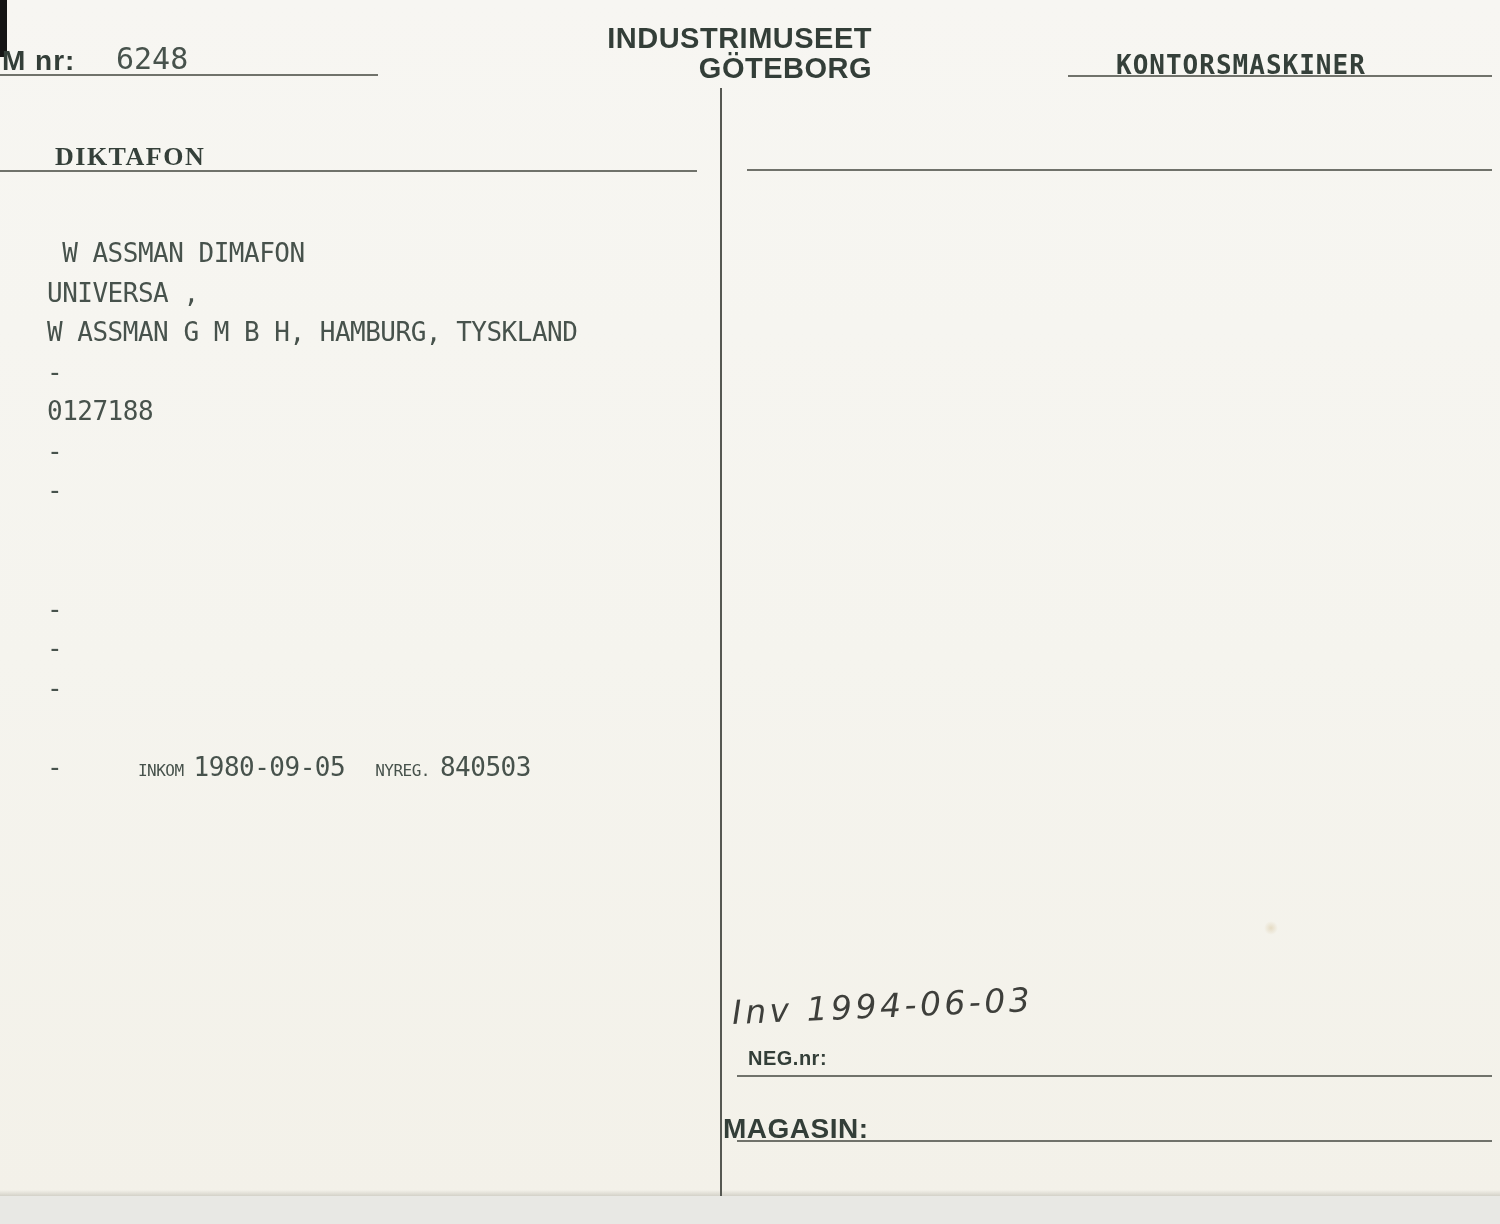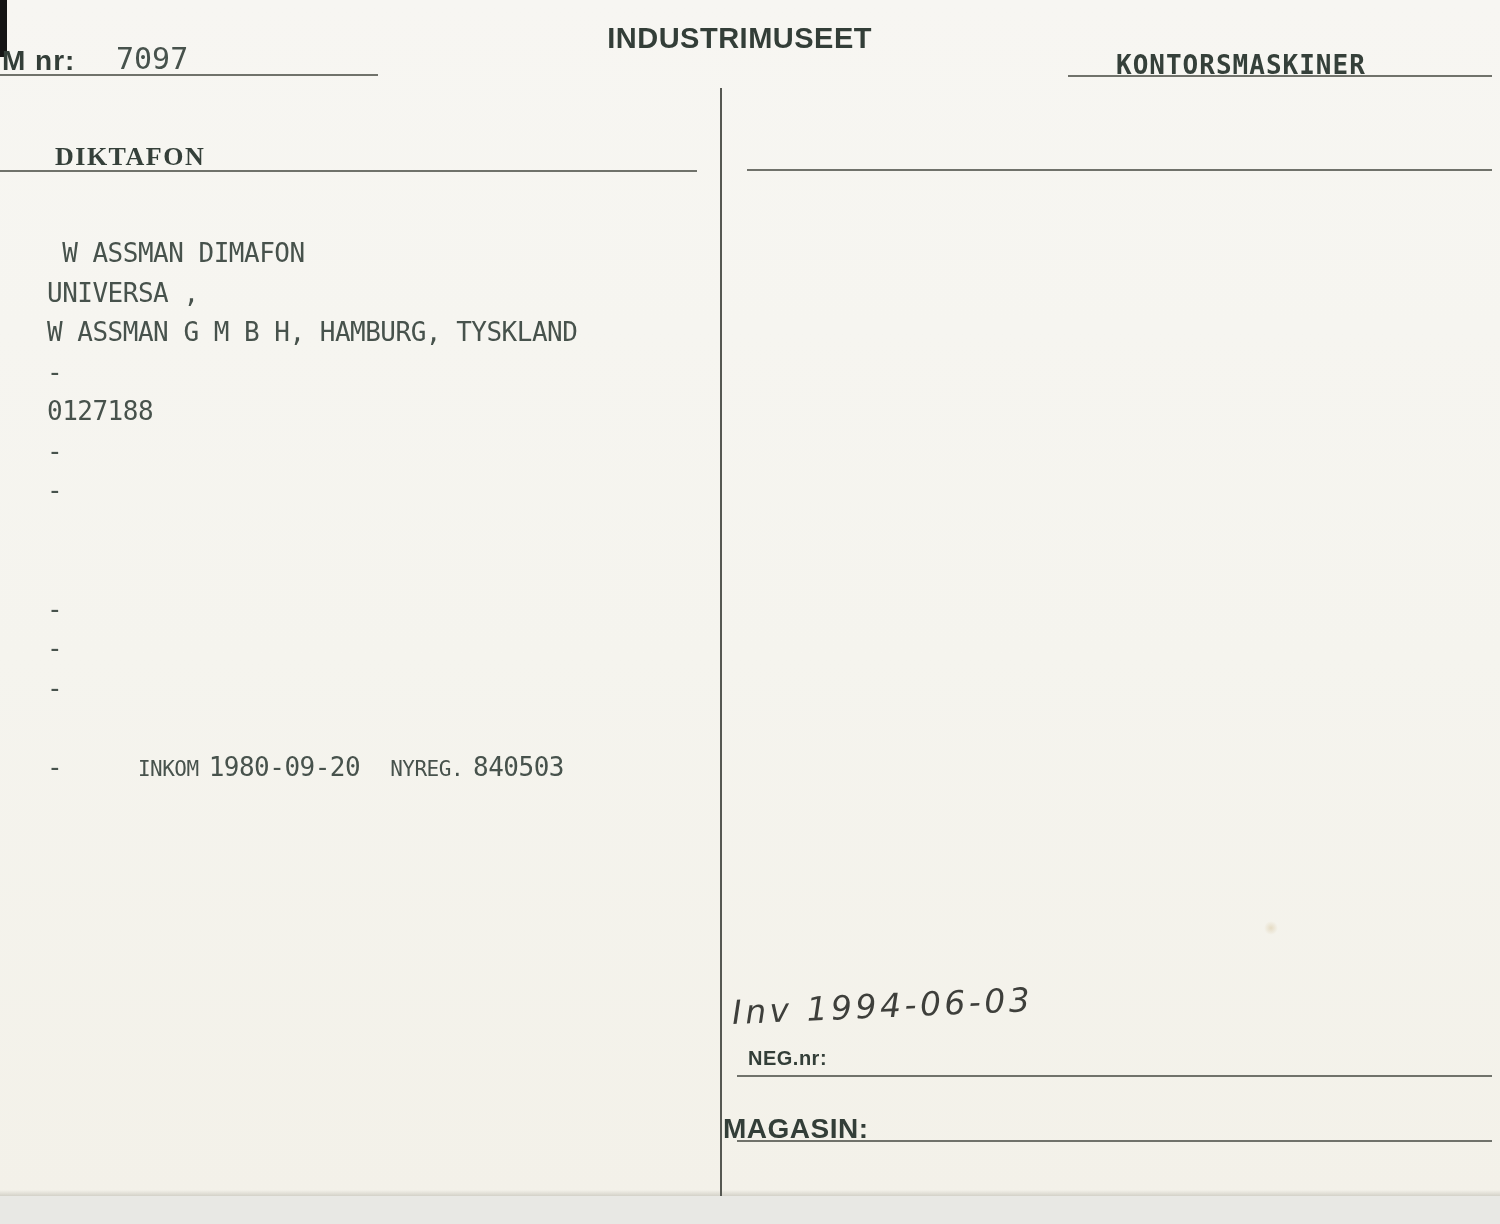--- a/index.html
+++ b/index.html
@@ -56,21 +56,21 @@
     background: #565852;
   }
 
   
   .col-left  { position: absolute; left: 47px;  top: 234px; }
   .col-right { position: absolute; left: 818px; top: 246px; }
   .row {
     height: 39.5px; line-height: 39.5px; font-size: 26px;
     white-space: pre; letter-spacing: -0.5px;
   }
-  .tw-small { font-size: 21px; }
+  .tw-small { font-size: 16px; }
   .sp-after  { margin-right: 10px; }
   .sp-before { margin-left: 30px; margin-right: 10px; }
 
   
   .handwriting {
     position: absolute; left: 732px; top: 993px;
     font-family: "DejaVu Sans", sans-serif; font-style: italic;
     font-size: 33px; letter-spacing: 3.5px; color: #3e3f3b;
     transform: rotate(-2.5deg); transform-origin: left center;
     white-space: pre;
@@ -93,25 +93,26 @@
 </head>
 <body>
 
 <div class="card">
 
   <div class="edge-strip"></div>
   <div class="speck"></div>
   <div class="bottom-shade"></div>
 
   <div class="m-nr-label hdr">M nr:</div>
-  <div class="m-nr-value">7097</div>
+  <div class="m-nr-value">6248</div>
   <div class="rule rule-mnr"></div>
 
   <div class="museum hdr">
     <div>INDUSTRIMUSEET</div>
+    <div>GÖTEBORG</div>
   </div>
 
   <div class="category twb">KONTORSMASKINER</div>
   <div class="rule rule-category"></div>
 
   <div class="left-heading twb">DIKTAFON</div>
   <div class="rule rule-left-heading"></div>
   <div class="rule rule-right-top"></div>
 
   <div class="divider"></div>
@@ -123,21 +124,21 @@
     <div class="row">-</div>
     <div class="row">0127188</div>
     <div class="row">-</div>
     <div class="row">-</div>
     <div class="row"></div>
     <div class="row"></div>
     <div class="row">-</div>
     <div class="row">-</div>
     <div class="row">-</div>
     <div class="row">
-      <span class="tw-small sp-after">INKOM</span><span>1980-09-20</span><span class="tw-small sp-before">NYREG.</span><span>840503</span>
+      <span class="tw-small sp-after">INKOM</span><span>1980-09-05</span><span class="tw-small sp-before">NYREG.</span><span>840503</span>
     </div>
     <div class="row">-</div>
   </div>
 
 
   <div class="handwriting">Inv 1994-06-03</div>
 
   <div class="neg-label hdr">NEG.nr:</div>
   <div class="rule rule-neg"></div>
 

